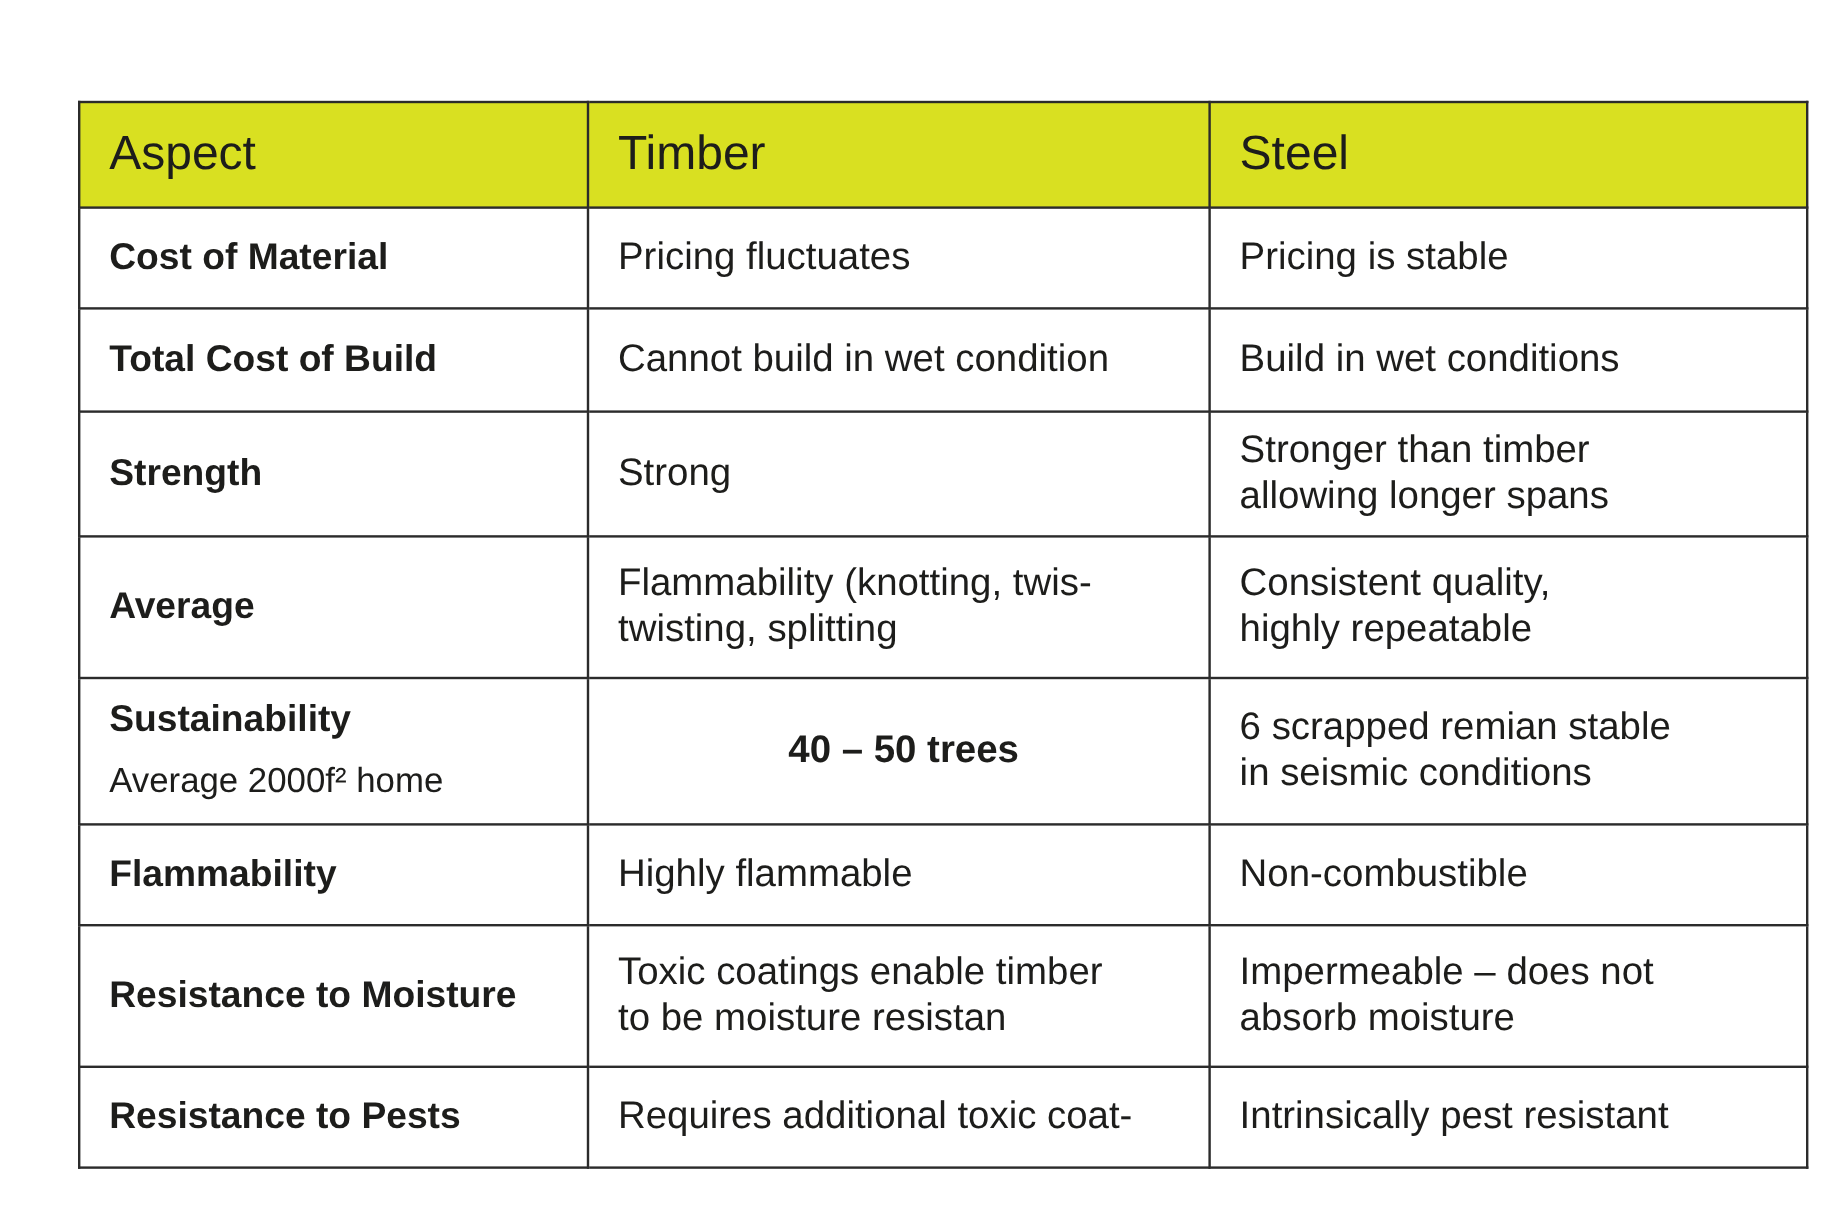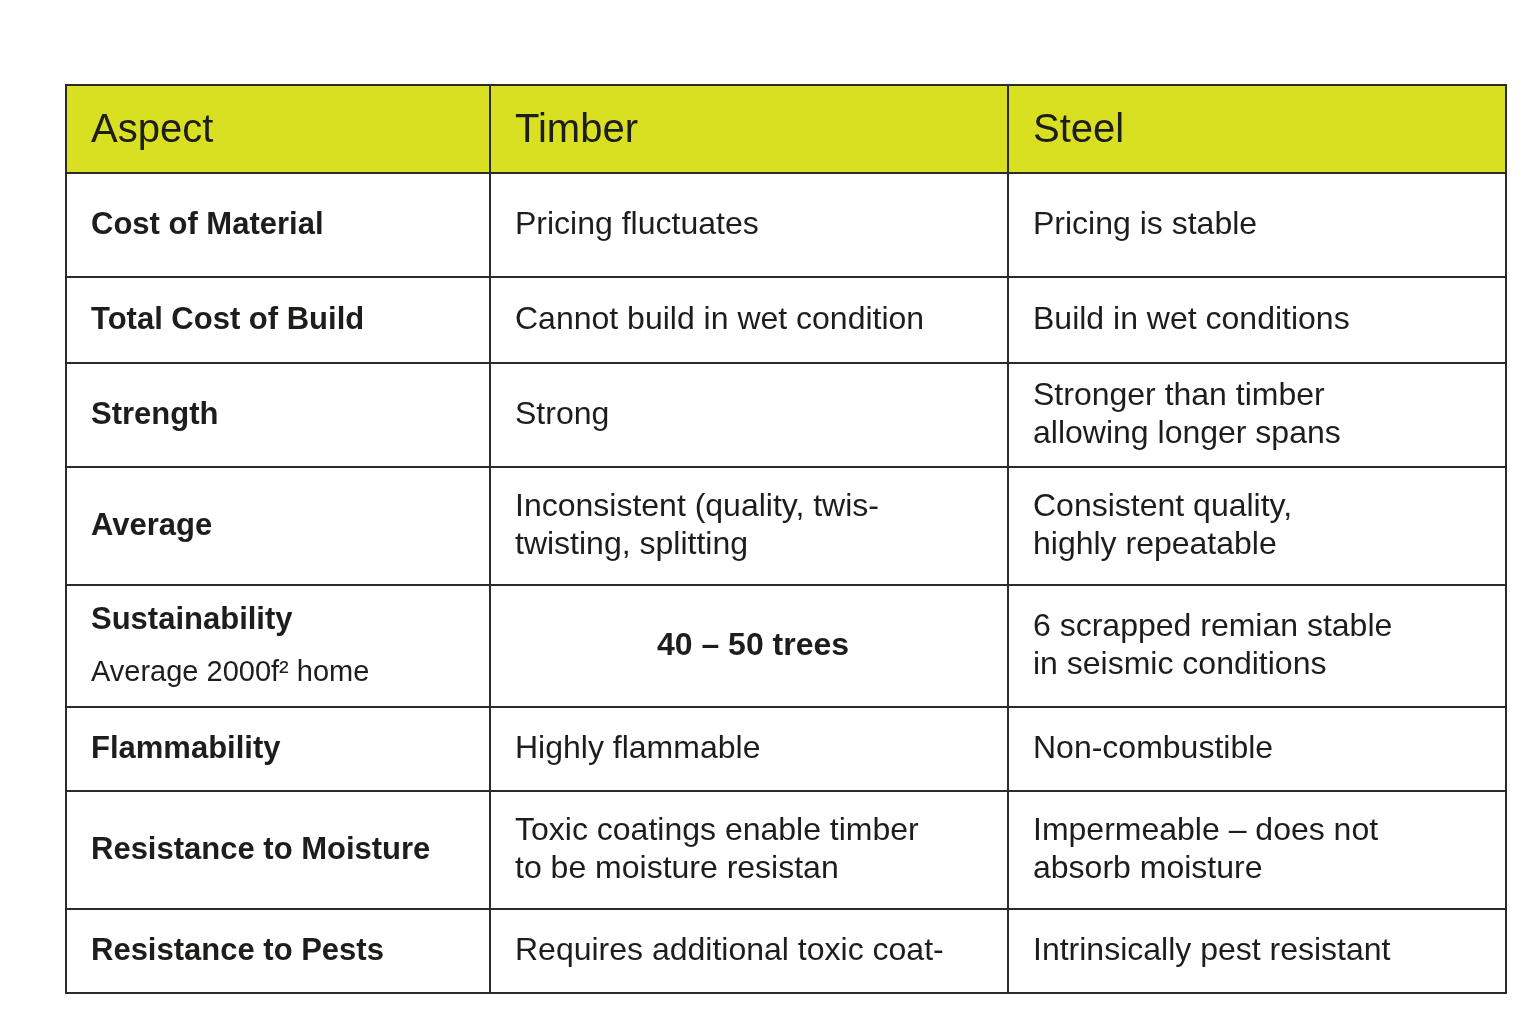--- a/index.html
+++ b/index.html
@@ -65,21 +65,21 @@
   .sub-note {
     display: block;
     font-weight: normal;
     font-size: 29px;
     line-height: 1.2;
     margin-top: 16px;
   }
   .line2 {
     display: block;
   }
-  tr.r1 td { height: 104px; }
+  tr.r1 td { height: 84px; }
   tr.r2 td { height: 86px; }
   tr.r3 td { height: 104px; }
   tr.r4 td { height: 118px; }
   tr.r5 td { height: 122px; }
   tr.r6 td { height: 84px; }
   tr.r7 td { height: 118px; }
   tr.r8 td { height: 84px; margin-left: 48px; }
 </style>
 </head>
 <body>
@@ -128,21 +128,21 @@
         </td>
         <td>
           <span class="line1">Stronger than timber</span>
           <span class="line2">allowing longer spans</span>
         </td>
       </tr>
 
       <tr class="r4">
         <td class="aspect">Average</td>
         <td>
-          <span class="line1">Inconsistent (quality, twis-</span>
+          <span class="line1">Flammability (knotting, twis-</span>
           <span class="line2">twisting, splitting</span>
         </td>
         <td>
           <span class="line1">Consistent quality,</span>
           <span class="line2">highly repeatable</span>
         </td>
       </tr>
 
       <tr class="r5">
         <td class="aspect">

